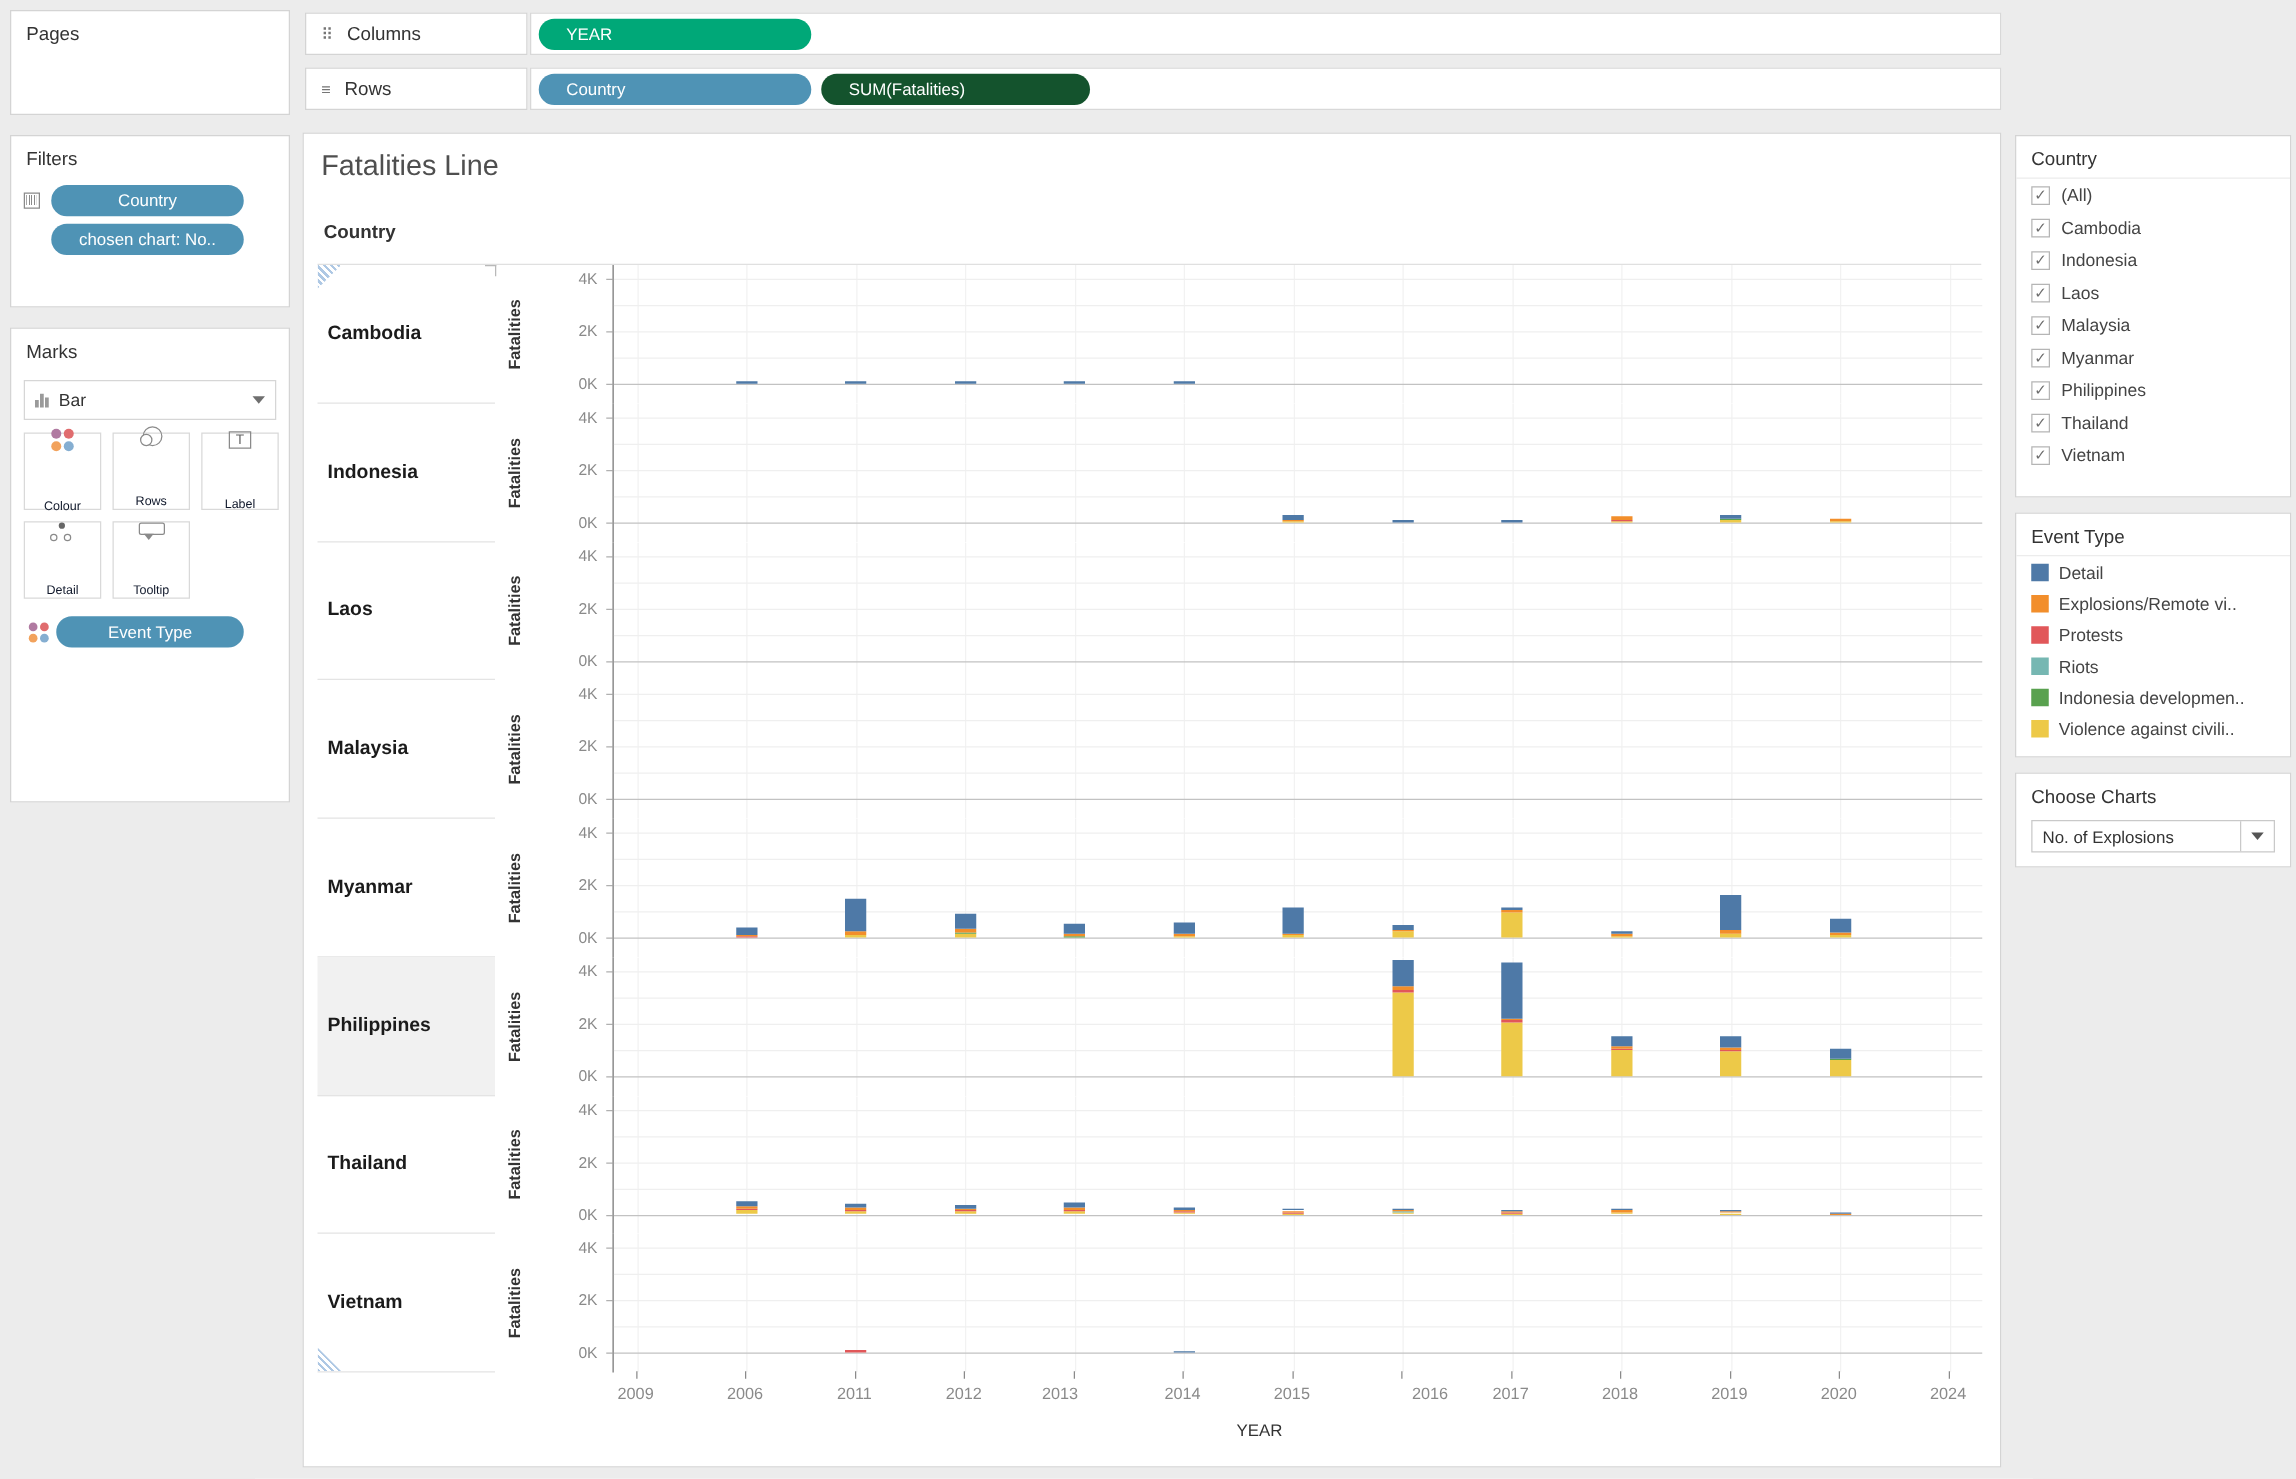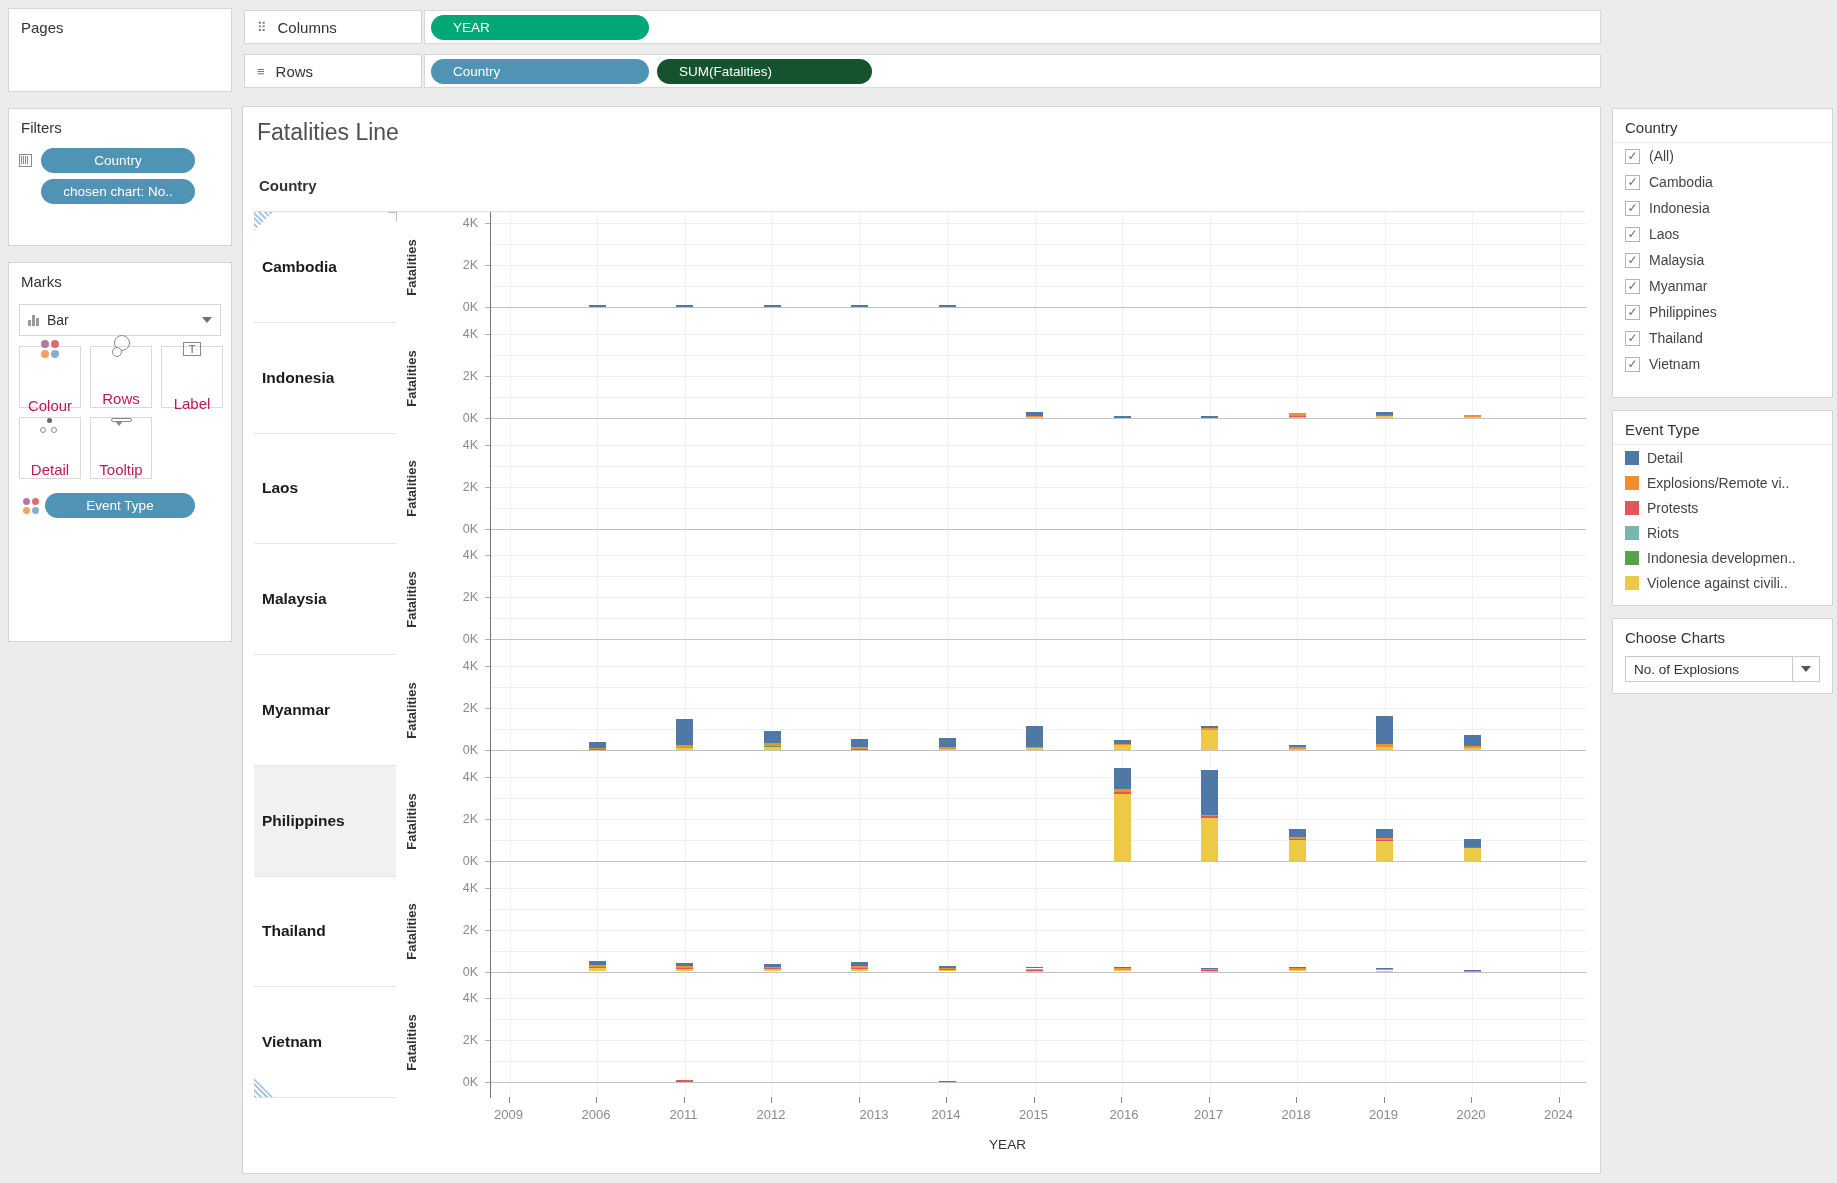--- a/index.html
+++ b/index.html
@@ -19,21 +19,21 @@
   .filter-icon{width:13px;height:13px;margin-right:9px;position:relative;}
   .filter-icon:before{content:"";position:absolute;inset:0;border:1px solid #8a8a8a;}
   .filter-icon:after{content:"";position:absolute;left:2px;top:2px;width:3px;height:8px;background:repeating-linear-gradient(90deg,#8a8a8a 0 1px,#fff 1px 2px);width:8px;}
   .filters-pill{width:154px;justify-content:center;}
   .marks-dropdown{margin:8px 10px;height:30px;border:1px solid #d6d6d6;display:flex;align-items:center;padding:0 8px;gap:8px;}
   .bar-glyph{display:flex;align-items:flex-end;gap:1px;height:12px;}
   .bar-glyph i{width:3px;background:#9a9a9a;display:block;}
   .caret{margin-left:auto;width:0;height:0;border-left:5px solid transparent;border-right:5px solid transparent;border-top:6px solid #6f6f6f;}
   .marks-grid{display:flex;flex-wrap:wrap;gap:9px;margin:10px 10px;width:206px;}
   .mark-btn{width:62px;height:62px;border:1px solid #d9d9d9;box-sizing:border-box;display:flex;flex-direction:column;align-items:center;justify-content:center;gap:7px;background:#fff;}
-  .mark-btn span.lbl{font-size:15px;color:#be185d;margin-top:32px;}
+  .mark-btn span.lbl{font-size:10px;color:#0f172a;margin-top:32px;}
   .colour-glyph{width:18px;height:18px;display:grid;grid-template-columns:8px 8px;grid-template-rows:8px 8px;gap:2px;}
   .colour-glyph i{border-radius:50%;display:block;}
   .size-glyph{width:18px;height:18px;position:relative;}
   .size-glyph:before{content:"";position:absolute;right:0;bottom:0;width:14px;height:14px;border:1.5px solid #8a8a8a;border-radius:50%;}
   .size-glyph:after{content:"";position:absolute;left:0;top:0;width:8px;height:8px;border:1.5px solid #8a8a8a;border-radius:50%;background:#fff;}
   .label-glyph{width:16px;height:16px;border:1.5px solid #8a8a8a;display:flex;align-items:center;justify-content:center;font-size:11px;color:#666;}
   .detail-glyph{width:20px;height:16px;position:relative;}
   .detail-glyph i{position:absolute;width:5px;height:5px;border-radius:50%;}
   .tooltip-glyph{width:19px;height:13px;border:1.5px solid #8a8a8a;border-radius:2px;position:relative;}
   .tooltip-glyph:after{content:"";position:absolute;left:3px;bottom:-5px;border-left:4px solid transparent;border-right:4px solid transparent;border-top:5px solid #8a8a8a;}
@@ -559,27 +559,27 @@
   <div id="x-axis" style="position:absolute;left:247px;top:990px;width:1095px;height:70px;">
       <span class="xaxis-tick" style="left: 18.5px;"></span>
       <span class="xaxis-label" style="left: 18.5px;">2009</span>
       <span class="xaxis-tick" style="left: 106px;"></span>
       <span class="xaxis-label" style="left: 106px;">2006</span>
       <span class="xaxis-tick" style="left: 193.5px;"></span>
       <span class="xaxis-label" style="left: 193.5px;">2011</span>
       <span class="xaxis-tick" style="left: 281px;"></span>
       <span class="xaxis-label" style="left: 281px;">2012</span>
       <span class="xaxis-tick" style="left: 368.5px;"></span>
-      <span class="xaxis-label" style="left: 384px;">2013</span>
+      <span class="xaxis-label" style="left: 358px;">2013</span>
       <span class="xaxis-tick" style="left: 456px;"></span>
       <span class="xaxis-label" style="left: 456px;">2014</span>
       <span class="xaxis-tick" style="left: 543.5px;"></span>
       <span class="xaxis-label" style="left: 543.5px;">2015</span>
       <span class="xaxis-tick" style="left: 631px;"></span>
-      <span class="xaxis-label" style="left: 634px;">2016</span>
+      <span class="xaxis-label" style="left: 654px;">2016</span>
       <span class="xaxis-tick" style="left: 718.5px;"></span>
       <span class="xaxis-label" style="left: 718.5px;">2017</span>
       <span class="xaxis-tick" style="left: 806px;"></span>
       <span class="xaxis-label" style="left: 806px;">2018</span>
       <span class="xaxis-tick" style="left: 893.5px;"></span>
       <span class="xaxis-label" style="left: 893.5px;">2019</span>
       <span class="xaxis-tick" style="left: 981px;"></span>
       <span class="xaxis-label" style="left: 981px;">2020</span>
       <span class="xaxis-tick" style="left: 1068.5px;"></span>
       <span class="xaxis-label" style="left: 1068.5px;">2024</span>

